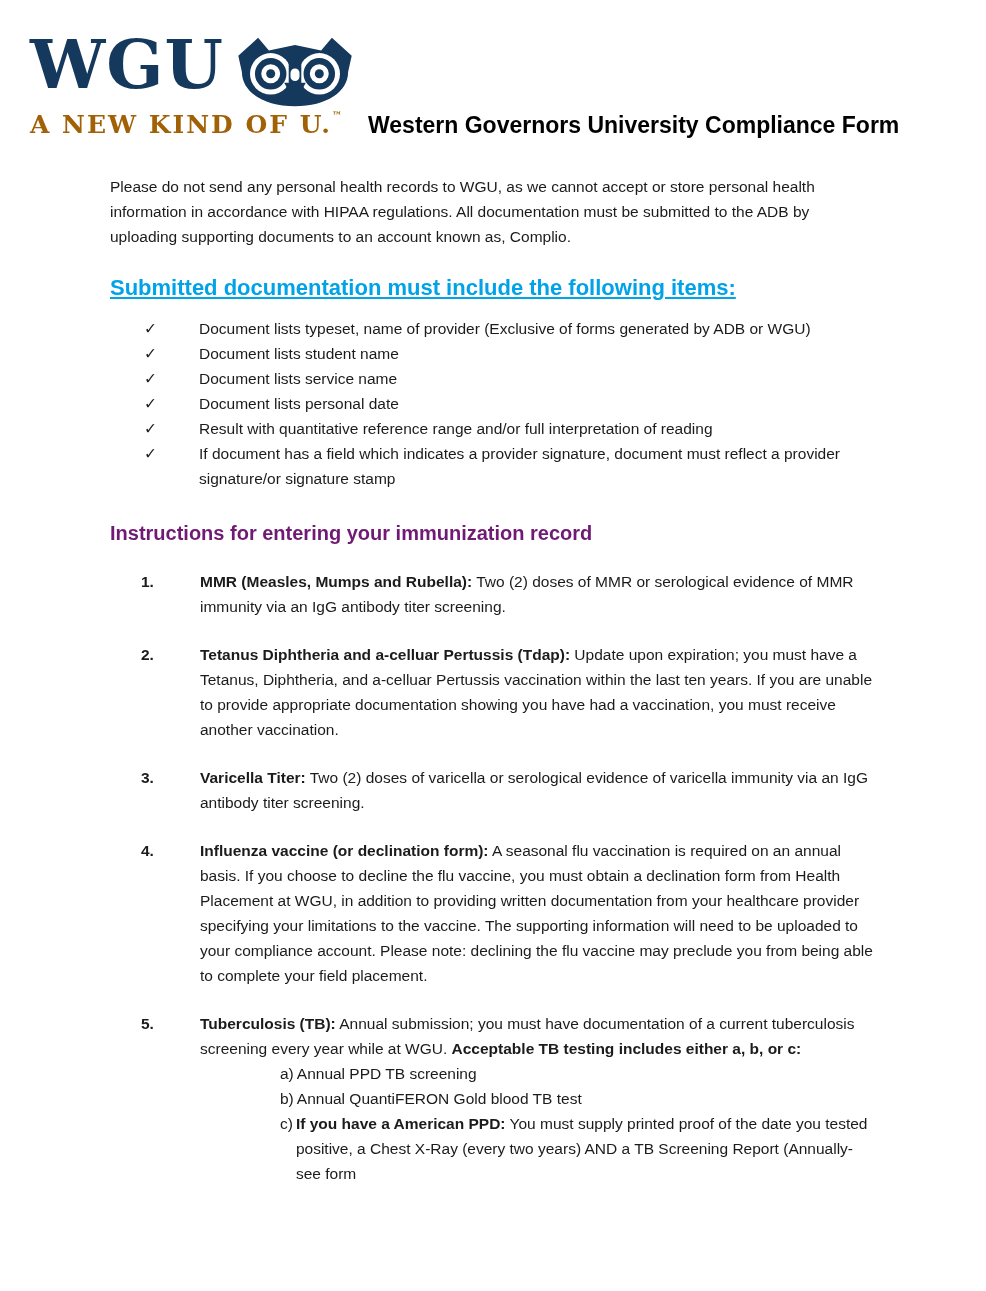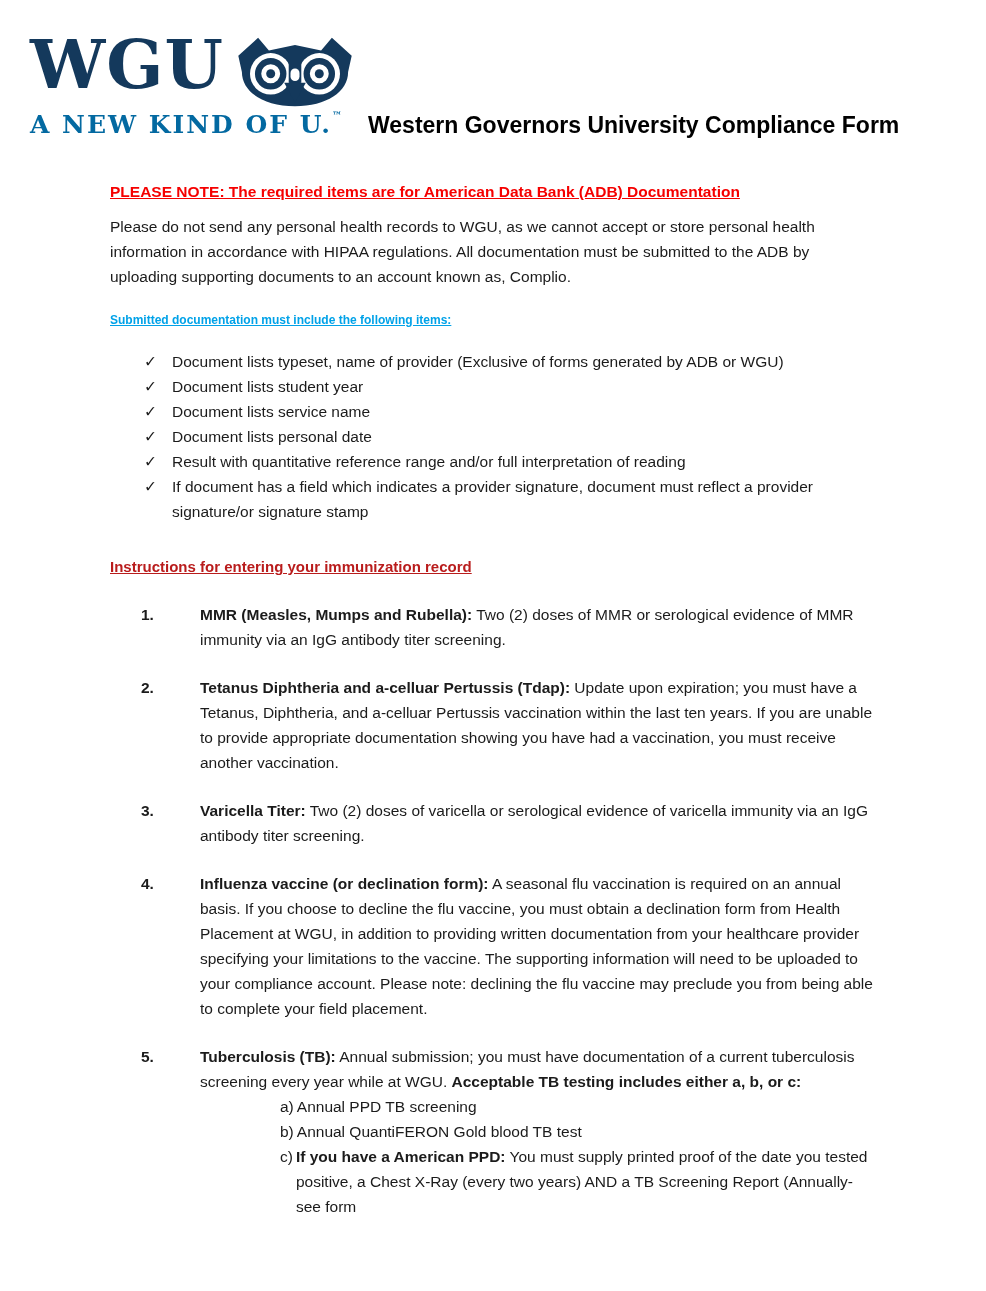--- a/index.html
+++ b/index.html
@@ -13,36 +13,36 @@
   .logo-row { display:flex; align-items:flex-start; }
   .logo-acronym {
     font-family:"DejaVu Serif","Liberation Serif",serif;
     font-weight:bold; font-size:67px; line-height:74px;
     color:#14395c; letter-spacing:1px;
   }
   .owl-svg { margin-left:12px; margin-top:8px; display:block; }
   .logo-tagline {
     font-family:"DejaVu Serif","Liberation Serif",serif;
     font-weight:bold; font-size:25px; letter-spacing:2px;
-    color:#0369a1; margin-top:2px; white-space:nowrap;
+    color:#a16207; margin-top:2px; white-space:nowrap;
   }
   .tm { font-size:10px; vertical-align:14px; letter-spacing:0; }
   .title-block { position:absolute; left:368px; top:112px; width:452px; text-align:center; }
   .doc-title { font-weight:bold; font-size:23px; color:#000; white-space:nowrap; }
   .doc-subtitle { font-weight:bold; font-size:14px; color:#000; margin-top:2px; }
 
   .content { padding:0 112px 0 110px; font-size:15.5px; line-height:25px; }
   .notice-heading { color:#f50000; font-weight:bold; text-decoration:underline; margin-top:15px; }
   .notice-body { margin:10px 0 16px 0; }
-  .req-heading { color:#00a2e8; font-weight:bold; text-decoration:underline; font-size:12px; margin-top:19px; }
+  .req-heading { color:#00a2e8; font-weight:bold; text-decoration:underline; font-size:22px; margin-top:26px; }
   .checklist { margin-top:16px; padding-left:34px; }
   .check-row { display:flex; }
   .check { flex:0 0 28px; }
-  .check-text { flex:1; }
-  .instr-heading { font-size:15px; font-weight:bold; text-decoration:underline; margin:30px 0 0 0; color:#b91c1c; }
+  .check-text { flex:1;margin-left:27px; }
+  .instr-heading { font-size:20px; font-weight:bold; margin:30px 0 0 0; color:#701a75; }
   .num-item { display:flex; margin-top:23px; }
   .num { flex:0 0 90px; padding-left:31px; font-weight:bold; box-sizing:border-box; }
   .num-body { flex:1; }
   b { font-weight:bold; }
   .sublist { margin-left:80px; }
   .sub-row { display:flex; }
   .sub-marker { flex:0 0 auto; margin-right:3px; }
   .sub-text { flex:1; }
 </style>
 </head>
@@ -71,33 +71,32 @@
       </div>
       <div class="logo-tagline"><span>A NEW KIND OF U.</span><span class="tm">™</span></div>
     </div>
     <div class="title-block">
       <div class="doc-title">Western Governors University Compliance Form</div>
     </div>
   </header>
 
   <main class="content">
 
-    <div class="notice-heading">PLEASE NOTE: The required items are for American Data Bank (ADB) Documentation</div>
     <p class="notice-body">Please do not send any personal health records to WGU, as we cannot accept or store personal health information in accordance with HIPAA regulations. All documentation must be submitted to the ADB by uploading supporting documents to an account known as, Complio.</p>
 
     <div class="req-heading">Submitted documentation must include the following items:</div>
 
     <div class="checklist">
       <div class="check-row">
         <span class="check">✓</span>
         <span class="check-text">Document lists typeset, name of provider (Exclusive of forms generated by ADB or WGU)</span>
       </div>
       <div class="check-row">
         <span class="check">✓</span>
-        <span class="check-text">Document lists student year</span>
+        <span class="check-text">Document lists student name</span>
       </div>
       <div class="check-row">
         <span class="check">✓</span>
         <span class="check-text">Document lists service name</span>
       </div>
       <div class="check-row">
         <span class="check">✓</span>
         <span class="check-text">Document lists personal date</span>
       </div>
       <div class="check-row">

